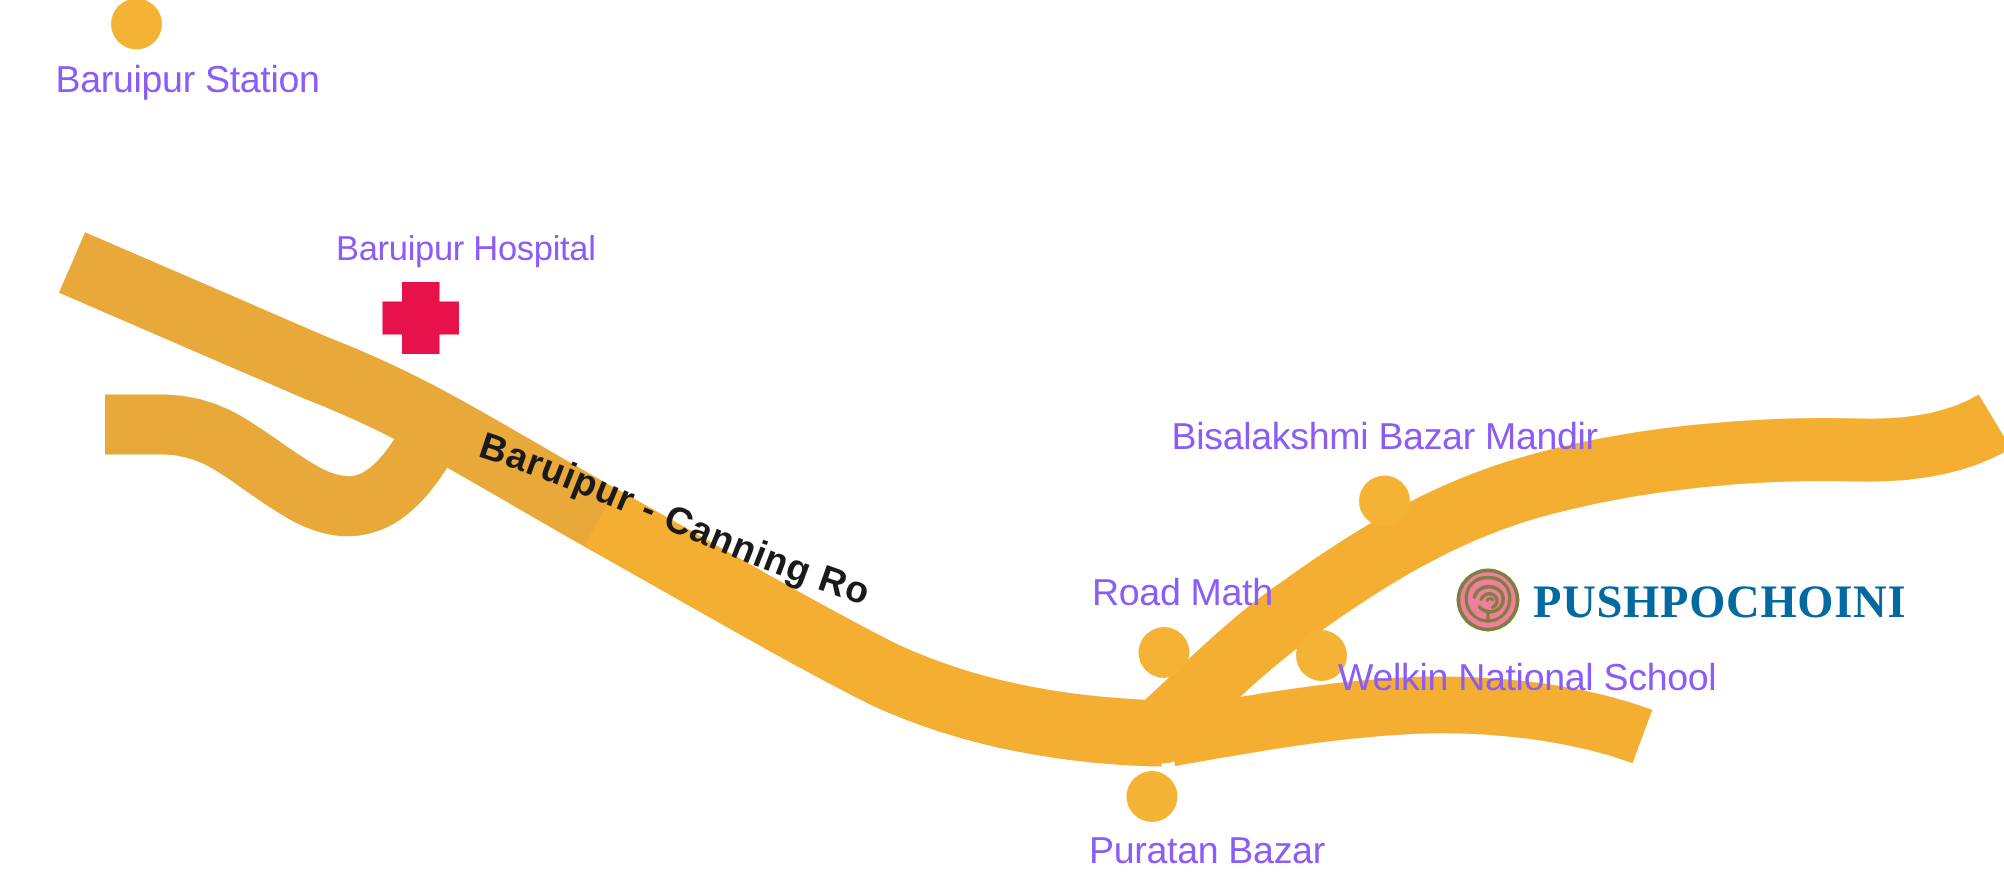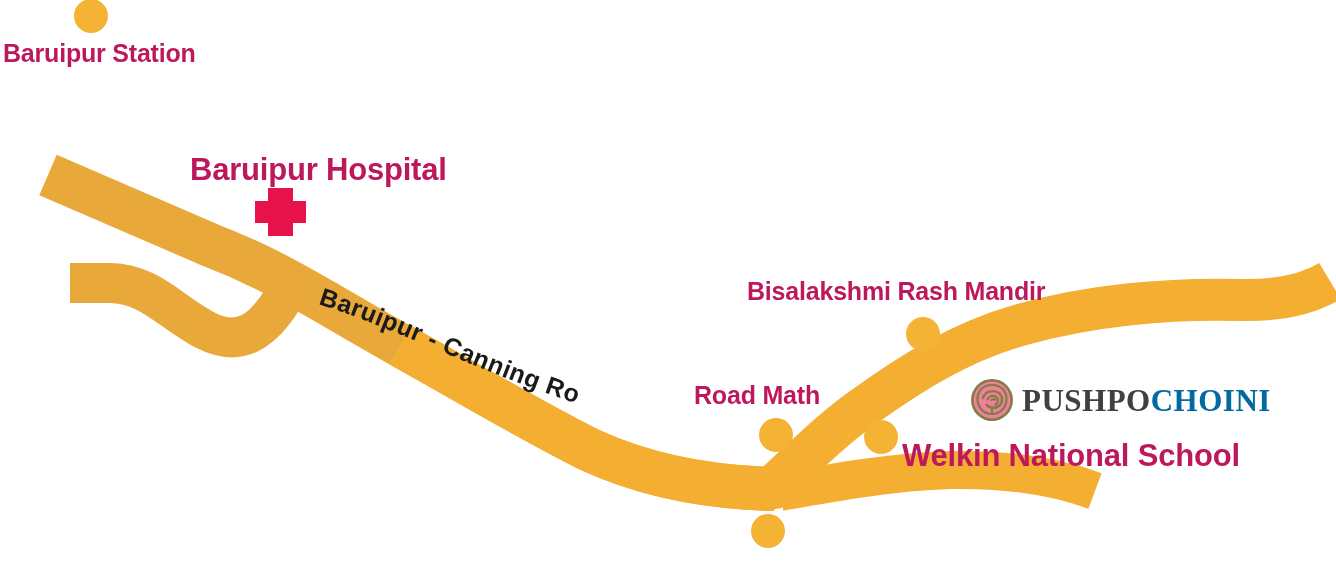--- a/index.html
+++ b/index.html
@@ -22,31 +22,32 @@
     position: absolute;
     left: 0;
     top: 0;
     width: 1336px;
     height: 586px;
     display: block;
   }
   .map-label {
     position: absolute;
     font-family: "Liberation Sans", sans-serif;
-    font-weight: bold;
-    color: #be185d;
+    font-weight: normal;
+    color: #8b5cf6;
     white-space: nowrap;
     letter-spacing: -0.2px;
     line-height: 1;
+    margin-left: 34px;
   }
   .lbl-station   { left: 3px;   top: 41px;  font-size: 25px; }
-  .lbl-hospital  { left: 190px; top: 154px; font-size: 31px; }
+  .lbl-hospital  { left: 190px; top: 154px; font-size: 23px; }
   .lbl-mandir    { left: 747px; top: 279px; font-size: 25px; }
   .lbl-rashmath  { left: 694px; top: 383px; font-size: 25px; }
-  .lbl-welkin    { left: 902px; top: 440px; font-size: 31px; }
+  .lbl-welkin    { left: 858px; top: 440px; font-size: 25px; }
   .lbl-bazar     { left: 692px; top: 555px; font-size: 25px; }
 
   #brand-logo {
     position: absolute;
     left: 970px;
     top: 377px;
     height: 46px;
     display: flex;
     align-items: center;
   }
@@ -57,21 +58,21 @@
   }
   #brand-wordmark {
     margin-left: 8px;
     font-family: "Liberation Serif", serif;
     font-weight: bold;
     font-size: 31px;
     letter-spacing: 0.5px;
     line-height: 1;
     white-space: nowrap;
   }
-  .brand-part-a { color: #404040; }
+  .brand-part-a { color: #0369a1; }
   .brand-part-b { color: #0369a1; }
 </style>
 </head>
 <body>
 
 <div id="map-root">
 
   <svg id="map-svg" viewBox="0 0 1336 586">
     <defs>
       <path id="road-text-path" d="M 318 304 C 400 330 470 368 572 402"></path>
@@ -122,26 +123,27 @@
                L 255 201
                L 268 201
                Z"></path>
     </g>
   </svg>
 
   <div class="map-label lbl-station">Baruipur Station</div>
 
   <div class="map-label lbl-hospital">Baruipur Hospital</div>
 
-  <div class="map-label lbl-mandir">Bisalakshmi Rash Mandir</div>
+  <div class="map-label lbl-mandir">Bisalakshmi Bazar Mandir</div>
 
   <div class="map-label lbl-rashmath">Road Math</div>
 
   <div class="map-label lbl-welkin">Welkin National School</div>
 
+  <div class="map-label lbl-bazar">Puratan Bazar</div>
 
   <div id="brand-logo">
     <svg id="brand-emblem" viewBox="0 0 44 44">
       <circle cx="22" cy="22" r="21" fill="#7d7e3f"></circle>
       <circle cx="22" cy="22" r="18.5" fill="#ef7f9d"></circle>
       <path d="M 22 7 C 13 7 7.5 13 7.5 21 C 7.5 29 13.5 36 22 36 C 30.5 36 36.5 29 36.5 21 C 36.5 13 31 7 22 7 Z" fill="none" stroke="#7d7e3f" stroke-width="2.2"></path>
       <path d="M 13 20 C 15 13.5 22.5 11.5 28 14.5 C 33 17.3 33.3 24 29.5 27.5 C 25.8 31 19.5 30.5 16.5 26.8" fill="none" stroke="#7d7e3f" stroke-width="2.4" stroke-linecap="round"></path>
       <path d="M 17.5 21.5 C 18.8 17.8 23.5 16.8 26.3 19 C 29 21.2 28.3 25.4 25.2 26.8" fill="none" stroke="#7d7e3f" stroke-width="2.2" stroke-linecap="round"></path>
       <path d="M 21.5 22.2 C 22.2 20.6 24.3 20.5 25.2 21.9" fill="none" stroke="#7d7e3f" stroke-width="2" stroke-linecap="round"></path>
       <path d="M 22 29.5 L 22 36" stroke="#7d7e3f" stroke-width="2.2" stroke-linecap="round"></path>

